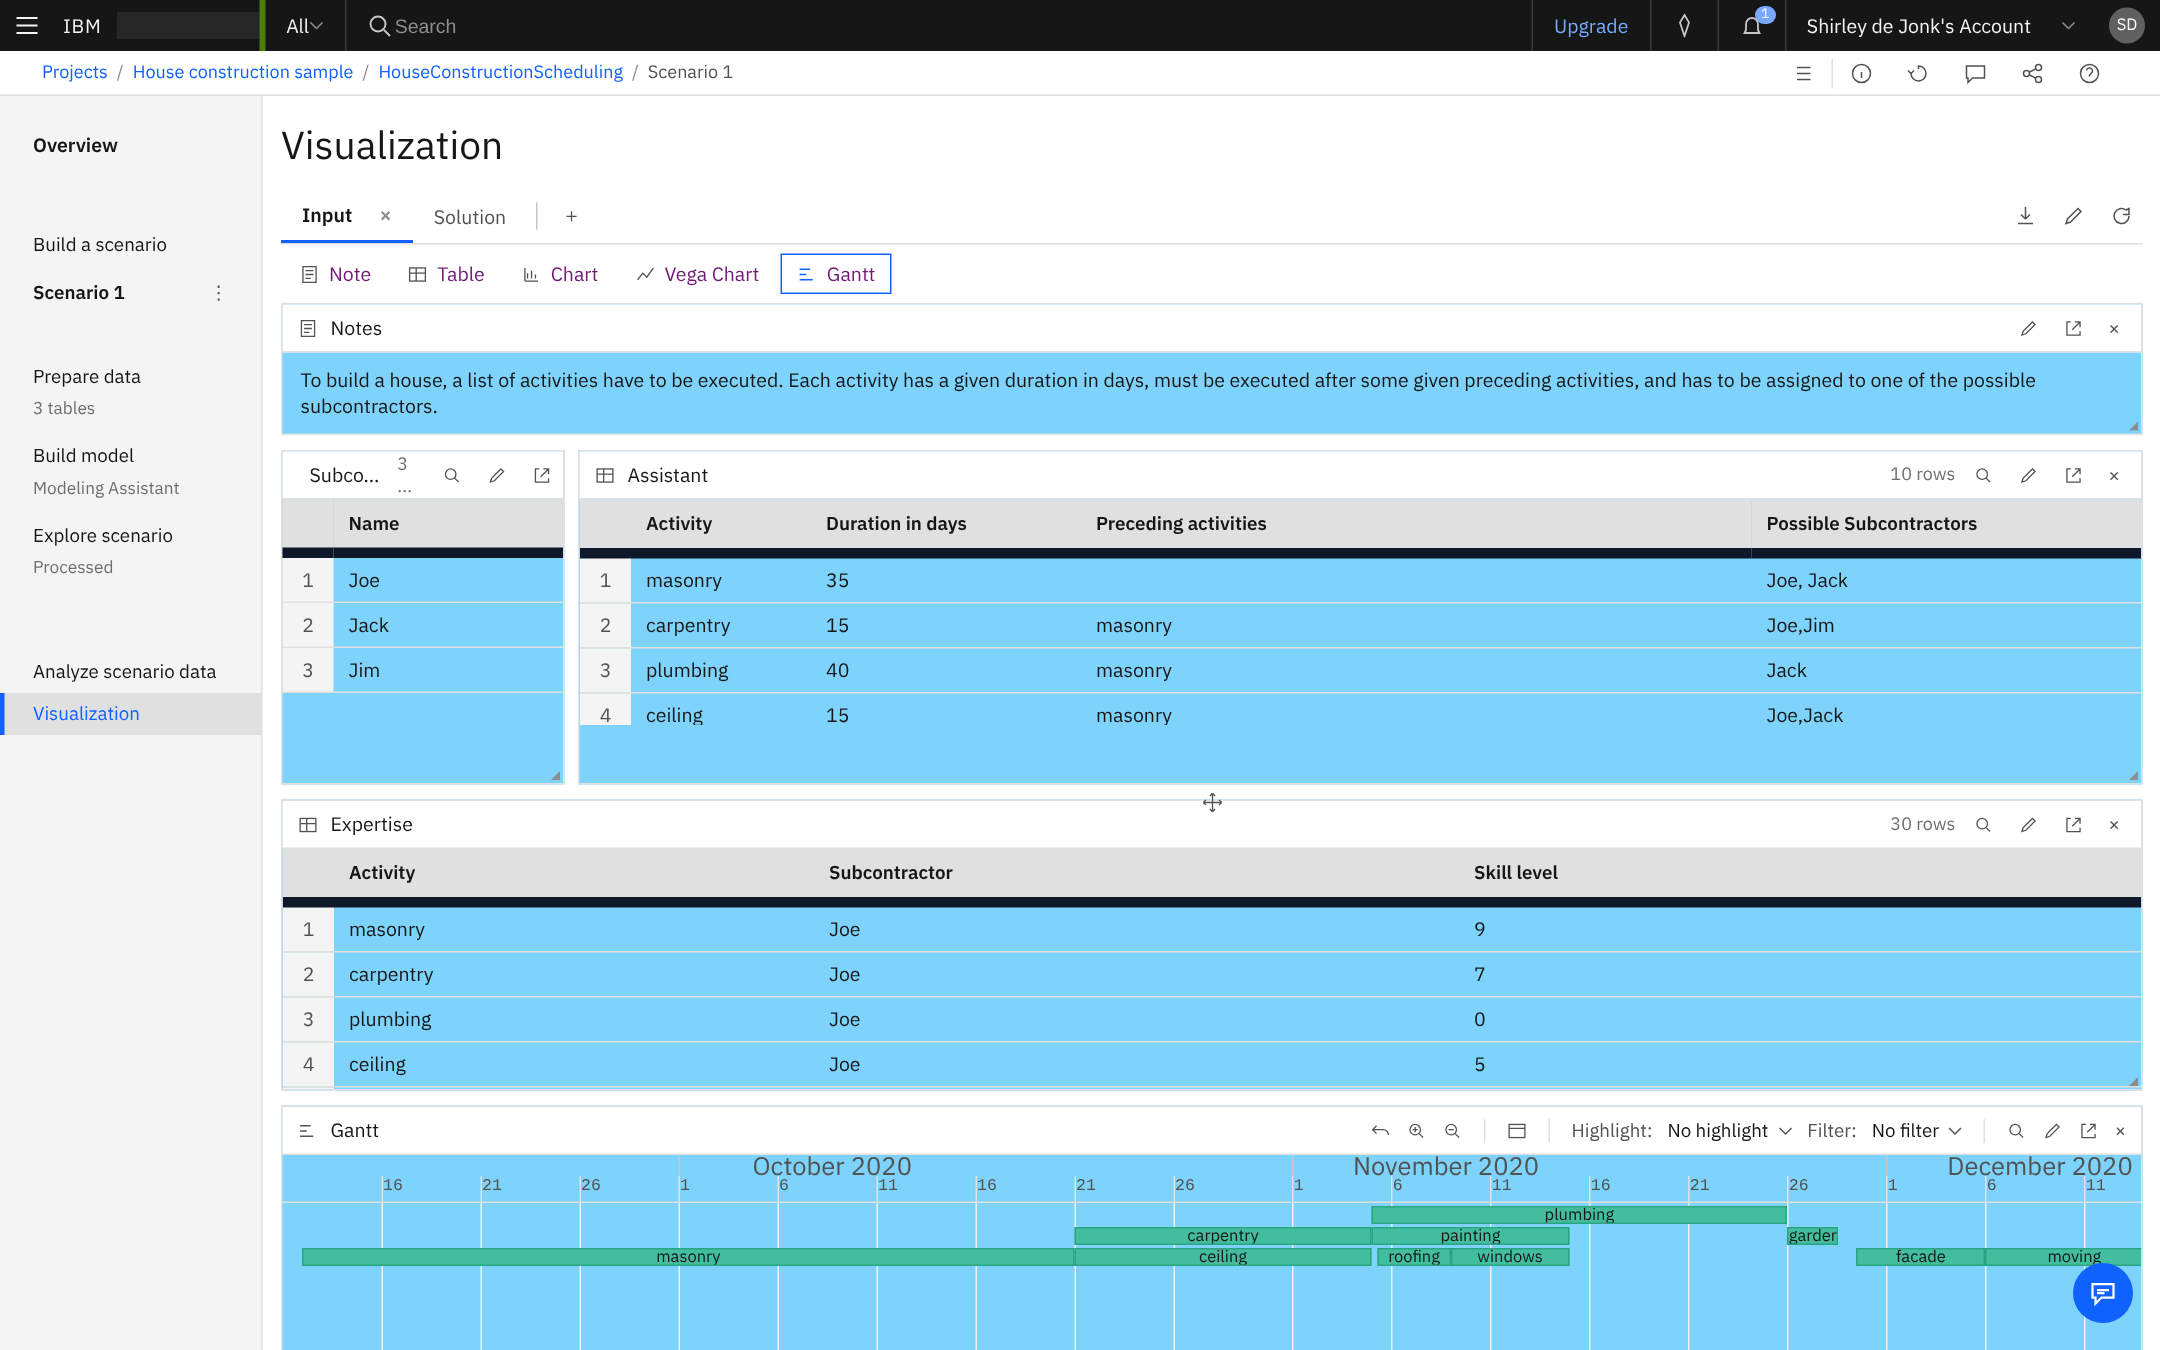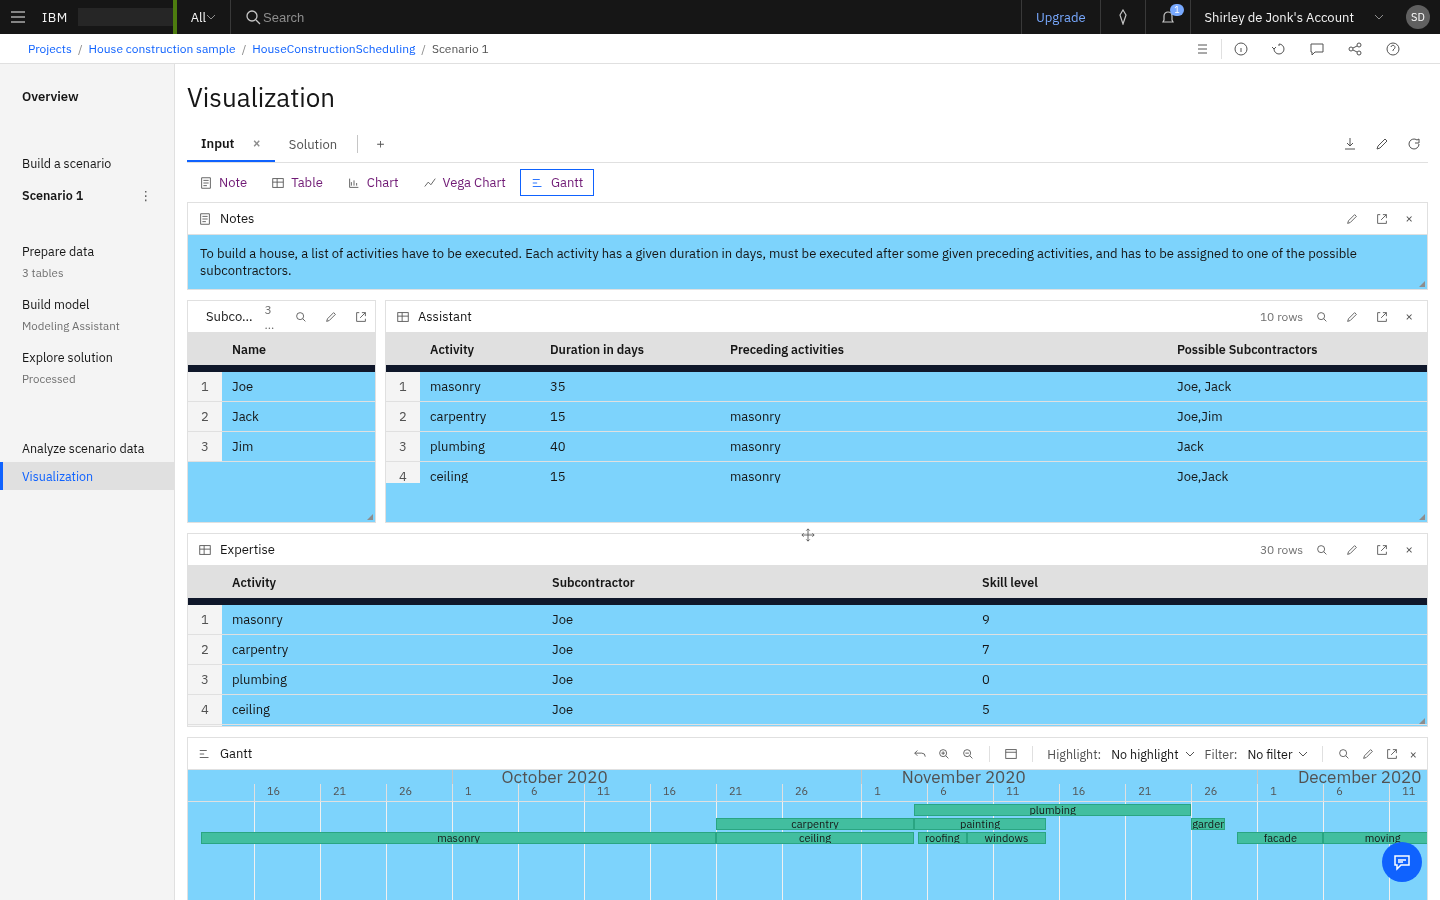--- a/index.html
+++ b/index.html
@@ -83,21 +83,21 @@
   table.data td { padding:6px 10px; border-bottom:1px solid #e0e0e0; }
   .table-scroll { max-height: 150px; overflow-y:auto; }
   .table-scroll3 { max-height: 160px; overflow-y:auto; }
 
   .move-handle { position:absolute; left:50%; top:-6px; transform:translateX(-50%); color:#525252; }
 
   
   .gantt-body { position: relative; height: 160px; overflow: hidden; }
   .gantt-timescale { position:relative; height:32px; border-bottom:1px solid #e0e0e0; }
   .gantt-month { position:absolute; top:0; height:14px; border-left:1px solid #c6c6c6; font-size:17px; color:#525252; padding-left:4px; line-height:14px; width: 200px; text-align:center; }
-  .gantt-tick { position:absolute; top:14px; height:18px; border-left:1px solid #e0e0e0; font-size:11px; color:#525252; line-height:14px; padding-left:12px; }
+  .gantt-tick { position:absolute; top:14px; height:18px; border-left:1px solid #e0e0e0; font-size:11px; color:#525252; line-height:14px; padding-left:0;font-family:Liberation Mono, monospace; }
   .gantt-gridline { position:absolute; top:32px; bottom:0; border-left:1px solid #f0f0f0; }
   .gantt-bar { position:absolute; height:12px; background:#42be9f; border:1px solid #2aa582; font-size:11px; color:#161616; text-align:center; line-height:11px; overflow:hidden; white-space:nowrap; }
   .gantt-controls { display:flex; align-items:center; gap:10px; font-size:12.5px; color:#525252; }
   .gantt-controls .sel { display:flex; align-items:center; gap:6px; color:#161616; }
 
   
   .fab { position: fixed; right: 18px; bottom: 18px; width: 40px; height: 40px; border-radius: 50%; background: #0f62fe; display: flex; align-items: center; justify-content: center; }
 </style>
 </head>
 <body>
@@ -203,21 +203,21 @@
     <div class="item">Build a scenario</div>
     <div class="section">
       <span class="item selected" style="padding:0">Scenario 1</span>
       <span class="dots">⋮</span>
     </div>
     <div class="gap"></div>
     <div class="item" style="font-weight:400">Prepare data</div>
     <div class="sub">3 tables</div>
     <div class="item">Build model</div>
     <div class="sub">Modeling Assistant</div>
-    <div class="item">Explore solution</div>
+    <div class="item">Explore scenario</div>
     <div class="sub">Processed</div>
     <div class="item analyze">Analyze scenario data</div>
     <div class="item viz">Visualization</div>
   </div>
 
   <div class="main">
     <h1 class="page-title">Visualization</h1>
 
     <div class="tabs-row">
       <div class="tab active">

